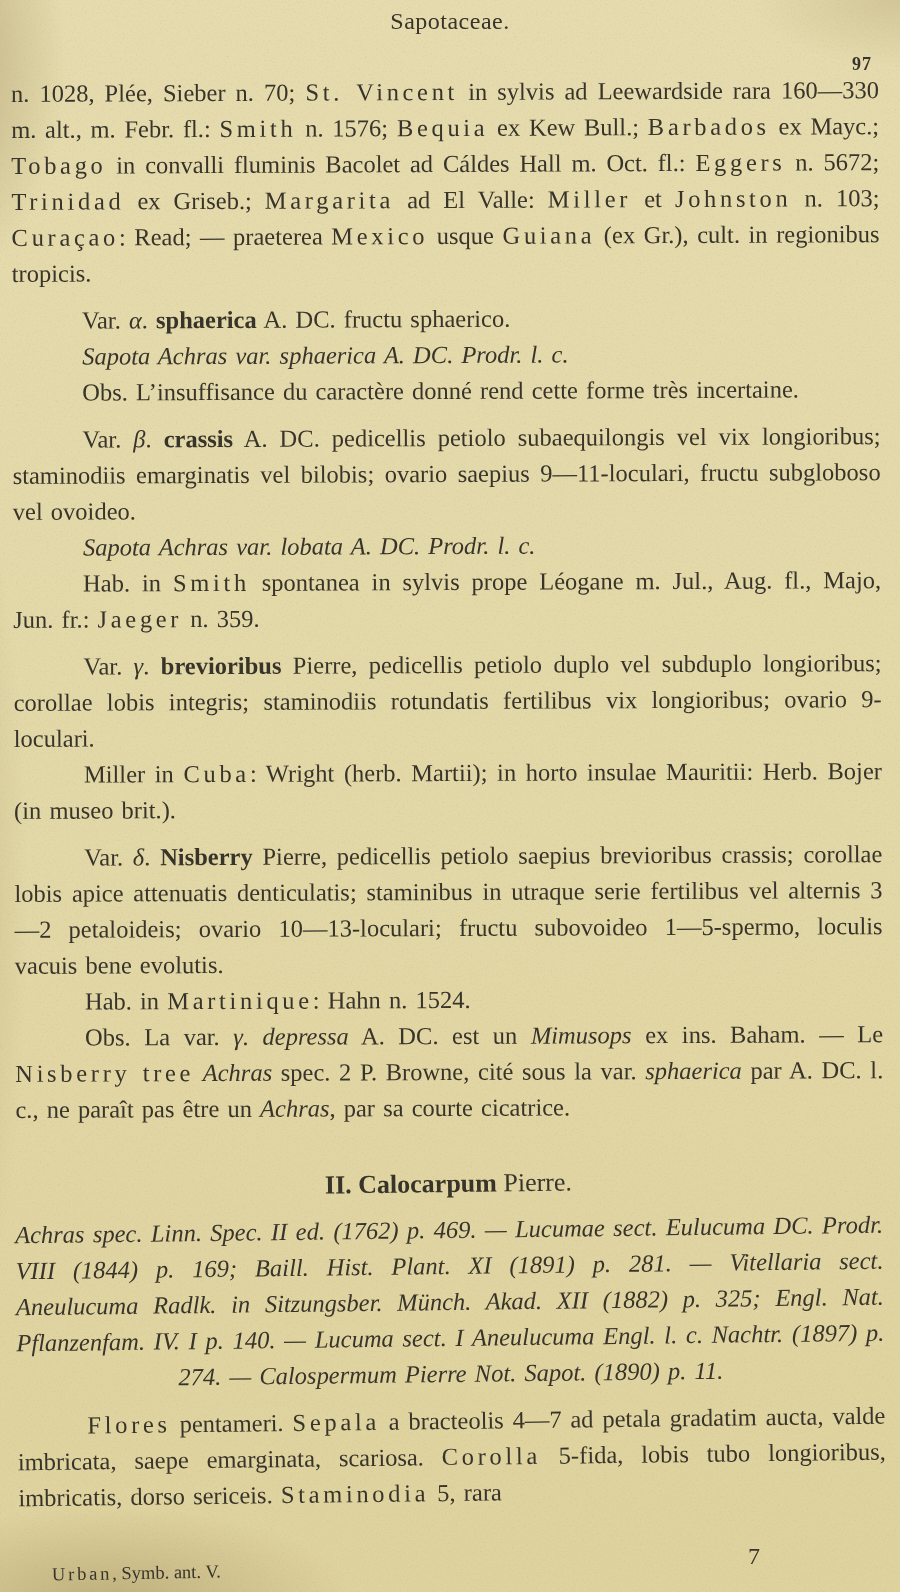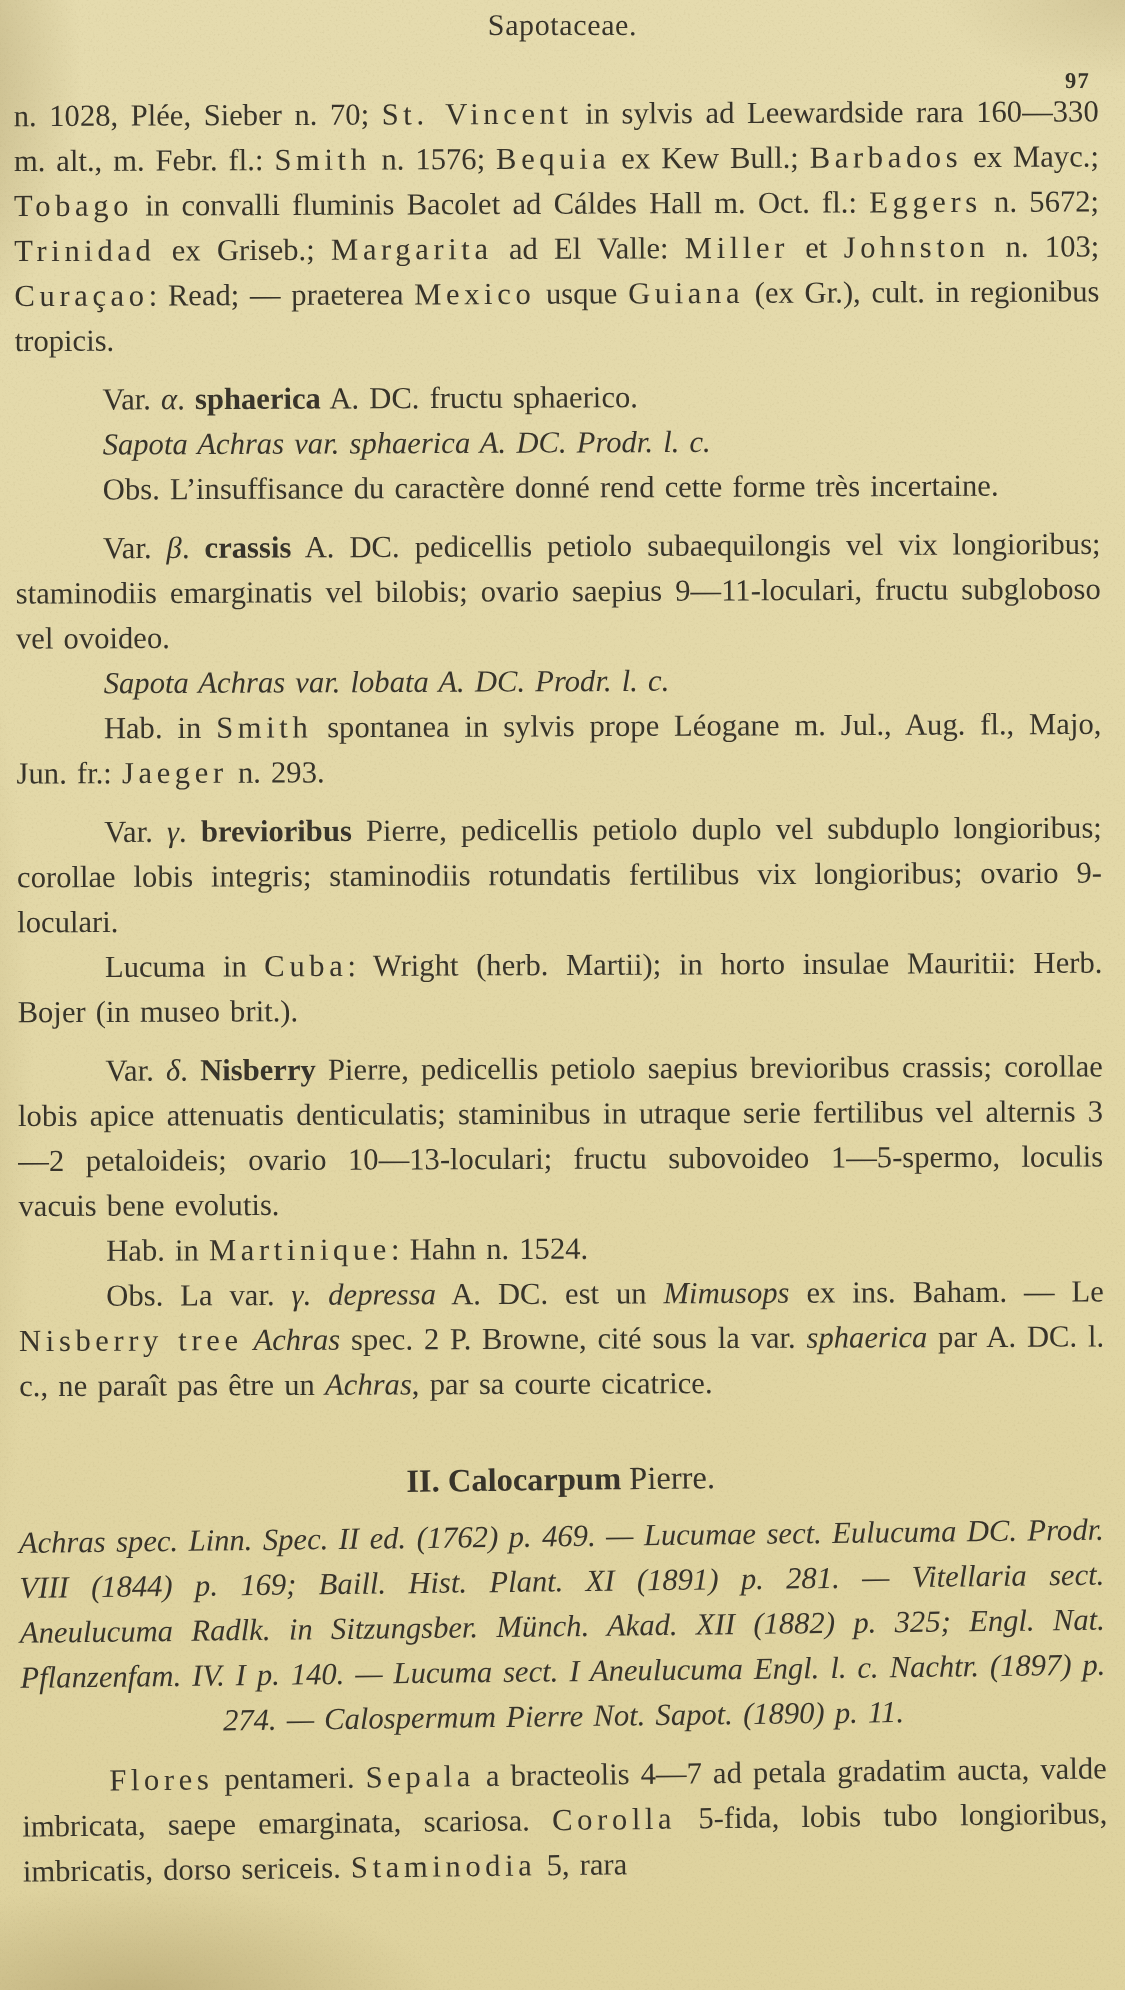--- a/index.html
+++ b/index.html
@@ -83,32 +83,36 @@
   <main class="content">
 
     <p class="j"><span>n. 1028, Plée, Sieber n. 70; </span><span class="sp">St. Vincent</span><span> in sylvis ad Leewardside rara 160—330 m. alt., m. Febr. fl.: </span><span class="sp">Smith</span><span> n. 1576; </span><span class="sp">Bequia</span><span> ex Kew Bull.; </span><span class="sp">Barbados</span><span> ex Mayc.; </span><span class="sp">Tobago</span><span> in convalli fluminis Bacolet ad Cáldes Hall m. Oct. fl.: </span><span class="sp">Eggers</span><span> n. 5672; </span><span class="sp">Trinidad</span><span> ex Griseb.; </span><span class="sp">Margarita</span><span> ad El Valle: </span><span class="sp">Miller</span><span> et </span><span class="sp">Johnston</span><span> n. 103; </span><span class="sp">Curaçao</span><span>: Read; — praeterea </span><span class="sp">Mexico</span><span> usque </span><span class="sp">Guiana</span><span> (ex Gr.), cult. in regionibus tropicis.</span></p>
 
     <p class="j indent sec"><span>Var. </span><span class="i">α</span><span>. </span><span class="b">sphaerica</span><span> A. DC. fructu sphaerico.</span></p>
     <p class="indent"><span class="i">Sapota Achras var. sphaerica A. DC. Prodr. l. c.</span></p>
     <p class="j indent"><span>Obs. L’insuffisance du caractère donné rend cette forme très incertaine.</span></p>
 
     <p class="j indent sec"><span>Var. </span><span class="i">β</span><span>. </span><span class="b">crassis</span><span> A. DC. pedicellis petiolo subaequilongis vel vix longioribus; staminodiis emarginatis vel bilobis; ovario saepius 9—11-loculari, fructu subgloboso vel ovoideo.</span></p>
     <p class="indent"><span class="i">Sapota Achras var. lobata A. DC. Prodr. l. c.</span></p>
-    <p class="j indent"><span>Hab. in </span><span class="sp">Smith</span><span> spontanea in sylvis prope Léogane m. Jul., Aug. fl., Majo, Jun. fr.: </span><span class="sp">Jaeger</span><span> n. 293.</span></p>
+    <p class="j indent"><span>Hab. in </span><span class="sp">Smith</span><span> spontanea in sylvis prope Léogane m. Jul., Aug. fl., Majo, Jun. fr.: </span><span class="sp">Jaeger</span><span> n. 359.</span></p>
 
     <p class="j indent sec"><span>Var. </span><span class="i">γ</span><span>. </span><span class="b">brevioribus</span><span> Pierre, pedicellis petiolo duplo vel subduplo longioribus; corollae lobis integris; staminodiis rotundatis fertilibus vix longioribus; ovario 9-loculari.</span></p>
-    <p class="j indent"><span>Lucuma in </span><span class="sp">Cuba</span><span>: Wright (herb. Martii); in horto insulae Mauritii: Herb. Bojer (in museo brit.).</span></p>
+    <p class="j indent"><span>Miller in </span><span class="sp">Cuba</span><span>: Wright (herb. Martii); in horto insulae Mauritii: Herb. Bojer (in museo brit.).</span></p>
 
     <p class="j indent sec"><span>Var. </span><span class="i">δ</span><span>. </span><span class="b">Nisberry</span><span> Pierre, pedicellis petiolo saepius brevioribus crassis; corollae lobis apice attenuatis denticulatis; staminibus in utraque serie fertilibus vel alternis 3—2 petaloideis; ovario 10—13-loculari; fructu subovoideo 1—5-spermo, loculis vacuis bene evolutis.</span></p>
     <p class="indent"><span>Hab. in </span><span class="sp">Martinique</span><span>: Hahn n. 1524.</span></p>
 
     <p class="j indent"><span>Obs. La var. </span><span class="i">γ. depressa</span><span> A. DC. est un </span><span class="i">Mimusops</span><span> ex ins. Baham. — Le </span><span class="sp">Nisberry tree</span><span> </span><span class="i">Achras</span><span> spec. 2 P. Browne, cité sous la var. </span><span class="i">sphaerica</span><span> par A. DC. l. c., ne paraît pas être un </span><span class="i">Achras</span><span>, par sa courte cicatrice.</span></p>
 
     <div class="tilt">
       <h2 class="heading"><span class="b">II. Calocarpum</span><span> Pierre.</span></h2>
       <p class="syn"><span class="i">Achras spec. Linn. Spec. II ed. (1762) p. 469. — Lucumae sect. Eulucuma DC. Prodr. VIII (1844) p. 169; Baill. Hist. Plant. XI (1891) p. 281. — Vitellaria sect. Aneulucuma Radlk. in Sitzungsber. Münch. Akad. XII (1882) p. 325; Engl. Nat. Pflanzenfam. IV. I p. 140. — Lucuma sect. I Aneulucuma Engl. l. c. Nachtr. (1897) p. 274. — Calospermum Pierre Not. Sapot. (1890) p. 11.</span></p>
       <p class="j indent sec"><span class="sp">Flores</span><span> pentameri. </span><span class="sp">Sepala</span><span> a bracteolis 4—7 ad petala gradatim aucta, valde imbricata, saepe emarginata, scariosa. </span><span class="sp">Corolla</span><span> 5-fida, lobis tubo longioribus, imbricatis, dorso sericeis. </span><span class="sp">Staminodia</span><span> 5, rara</span></p>
     </div>
 
   </main>
 
+  <footer class="ftr">
+    <span class="sig"><span class="sp">Urban</span><span>, Symb. ant. V.</span></span>
+    <span class="sheet">7</span>
+  </footer>
 
 </div>
 
 </body></html>

